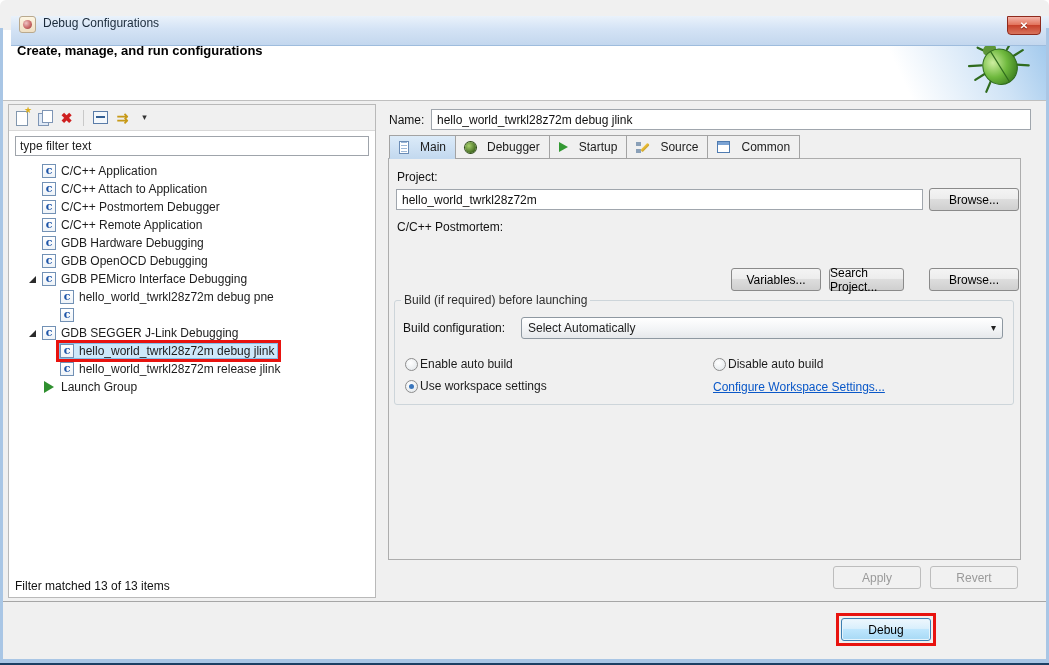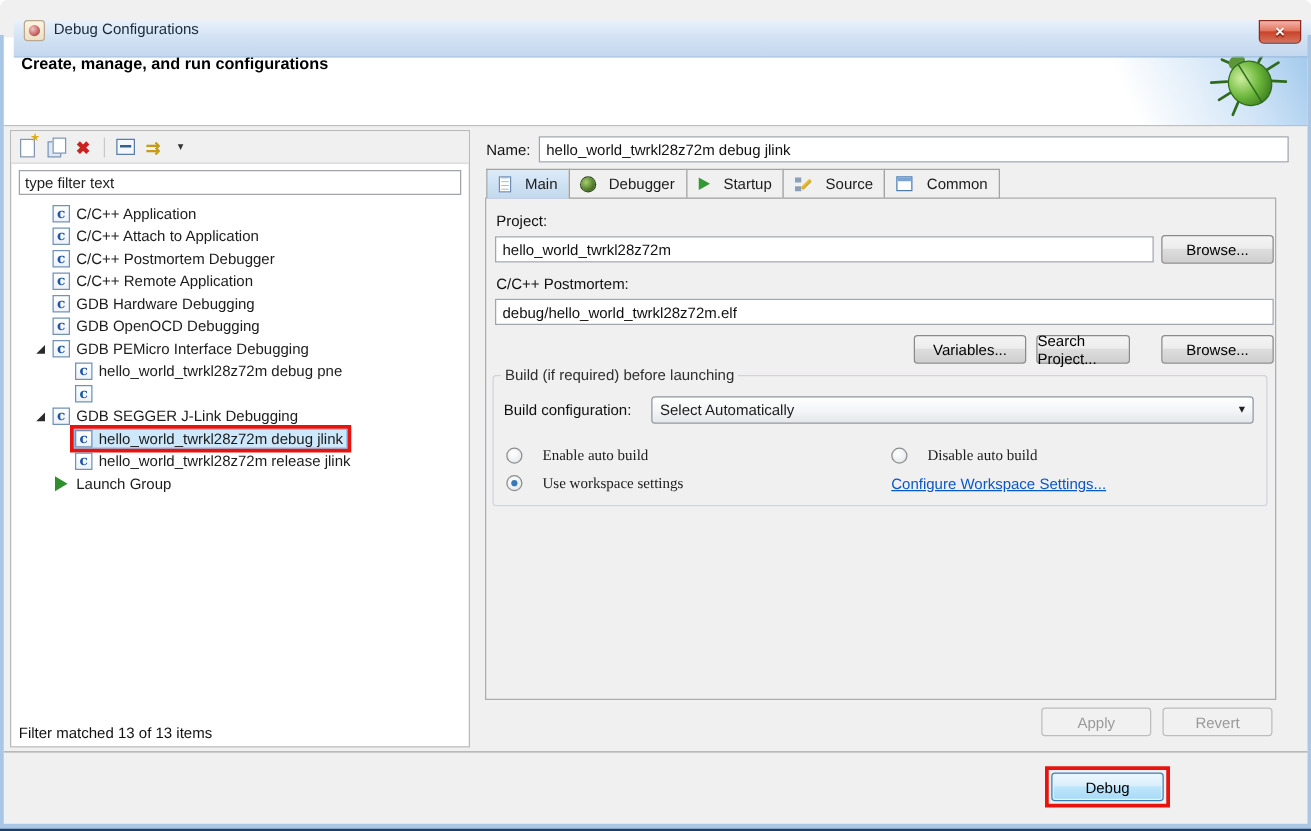--- a/index.html
+++ b/index.html
@@ -75,21 +75,21 @@
   .fld-label{position:absolute;font-size:12px;color:#111;}
   .text-input{position:absolute;border:1px solid #a0a6ad;background:#fff;font-family:Liberation Sans, sans-serif;font-size:12px;padding:0 5px;color:#111;height:21px;}
   .btn{position:absolute;height:23px;border:1px solid #8a8a8a;border-radius:3px;background:linear-gradient(180deg,#f4f4f4 0%,#ededed 45%,#dddddd 50%,#cfcfcf 100%);font-family:"Liberation Sans",sans-serif;font-size:12px;color:#000;display:flex;align-items:center;justify-content:center;cursor:default;}
   .btn.disabled{border:1px solid #bdbdbd;background:#f1f1f1;color:#9a9a9a;}
   .btn.default{border:1px solid #3c7fb1;background:linear-gradient(180deg,#eef7fd 0%,#d9effc 45%,#bee6fd 50%,#a7d9f5 100%);box-shadow:inset 0 0 0 1px #e6f4fc;}
 
   .build-group{position:absolute;left:5px;top:134px;width:620px;height:112px;border:1px solid #cdd5da;border-radius:3px;margin:0;padding:0;}
   .build-group legend{font-size:12px;color:#2e2e2e;margin-left:6px;padding:0 3px;}
   .combo{position:absolute;left:126px;right:10px;top:10px;height:22px;border:1px solid #8e98a1;border-radius:3px;background:linear-gradient(180deg,#ffffff,#f1f3f5 60%,#e5e8eb);display:flex;align-items:center;padding:0 6px;cursor:default;}
   .combo .caret{margin-left:auto;font-size:10px;color:#222;}
-  .radio-item{position:absolute;display:flex;align-items:center;gap:16px;cursor:default;font-family:Liberation Serif, serif;}
+  .radio-item{position:absolute;display:flex;align-items:center;gap:2px;cursor:default;}
   .radio{width:13px;height:13px;border-radius:50%;border:1px solid #8d8d8d;background:radial-gradient(circle at 40% 35%,#ffffff,#dfe4e8);position:relative;}
   .radio.checked::after{content:'';position:absolute;left:3px;top:3px;width:5px;height:5px;border-radius:50%;background:#3a76bc;}
   .wslink{position:absolute;color:var(--link-blue);text-decoration:underline;cursor:pointer;}
 
   .apply-btn{left:450px;top:462px;width:88px;}
   .revert-btn{left:547px;top:462px;width:88px;}
 
   
   .footer{position:absolute;left:3px;right:3px;top:601px;height:58px;background:#f0f0f0;border-top:1px solid #a6a6a6;z-index:5;}
   .help-btn{position:absolute;left:19px;top:17px;width:21px;height:21px;border-radius:50%;border:2px solid #74839c;color:#5d6f88;font-size:13px;font-weight:bold;display:flex;align-items:center;justify-content:center;cursor:default;background:#f7f8fa;}
@@ -281,21 +281,20 @@
       </div>
 
     <div class="tab-content">
       <span class="fld-label" style="left:8px;top:11px;">Project:</span>
       <input class="text-input" style="left: 7px; top: 30px; width: 527px;" value="hello_world_twrkl28z72m">
       <div class="btn" style="left:540px;top:29px;width:90px;">
           <span>Browse...</span>
         </div>
 
       <span class="fld-label" style="left:8px;top:61px;">C/C++ Postmortem:</span>
-      <input class="text-input" style="left: 7px; top: 80px; width: 623px;" value="debug/hello_world_twrkl28z72m.elf">
 
       <div class="btn" style="left:342px;top:109px;width:90px;">
           <span>Variables...</span>
         </div>
       <div class="btn" style="left:440px;top:109px;width:75px;">
           <span>Search Project...</span>
         </div>
       <div class="btn" style="left:540px;top:109px;width:90px;">
           <span>Browse...</span>
         </div>

